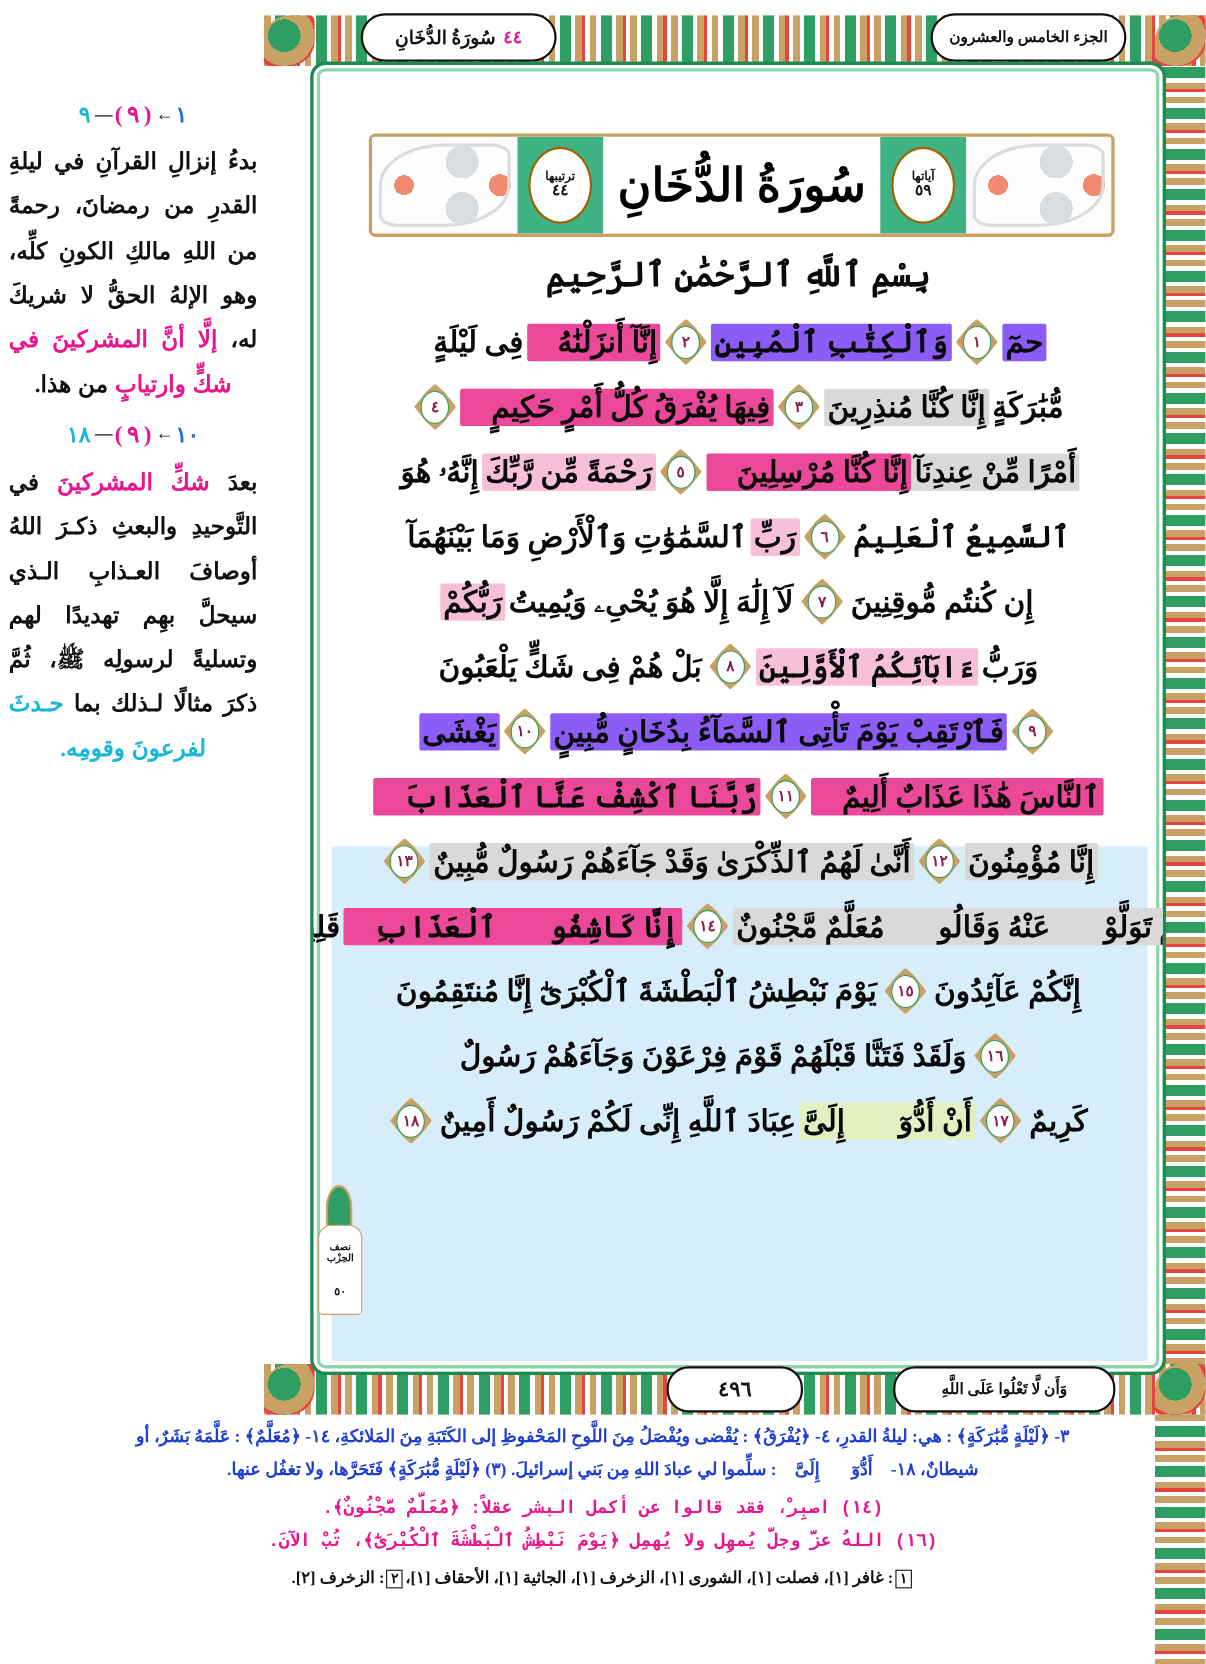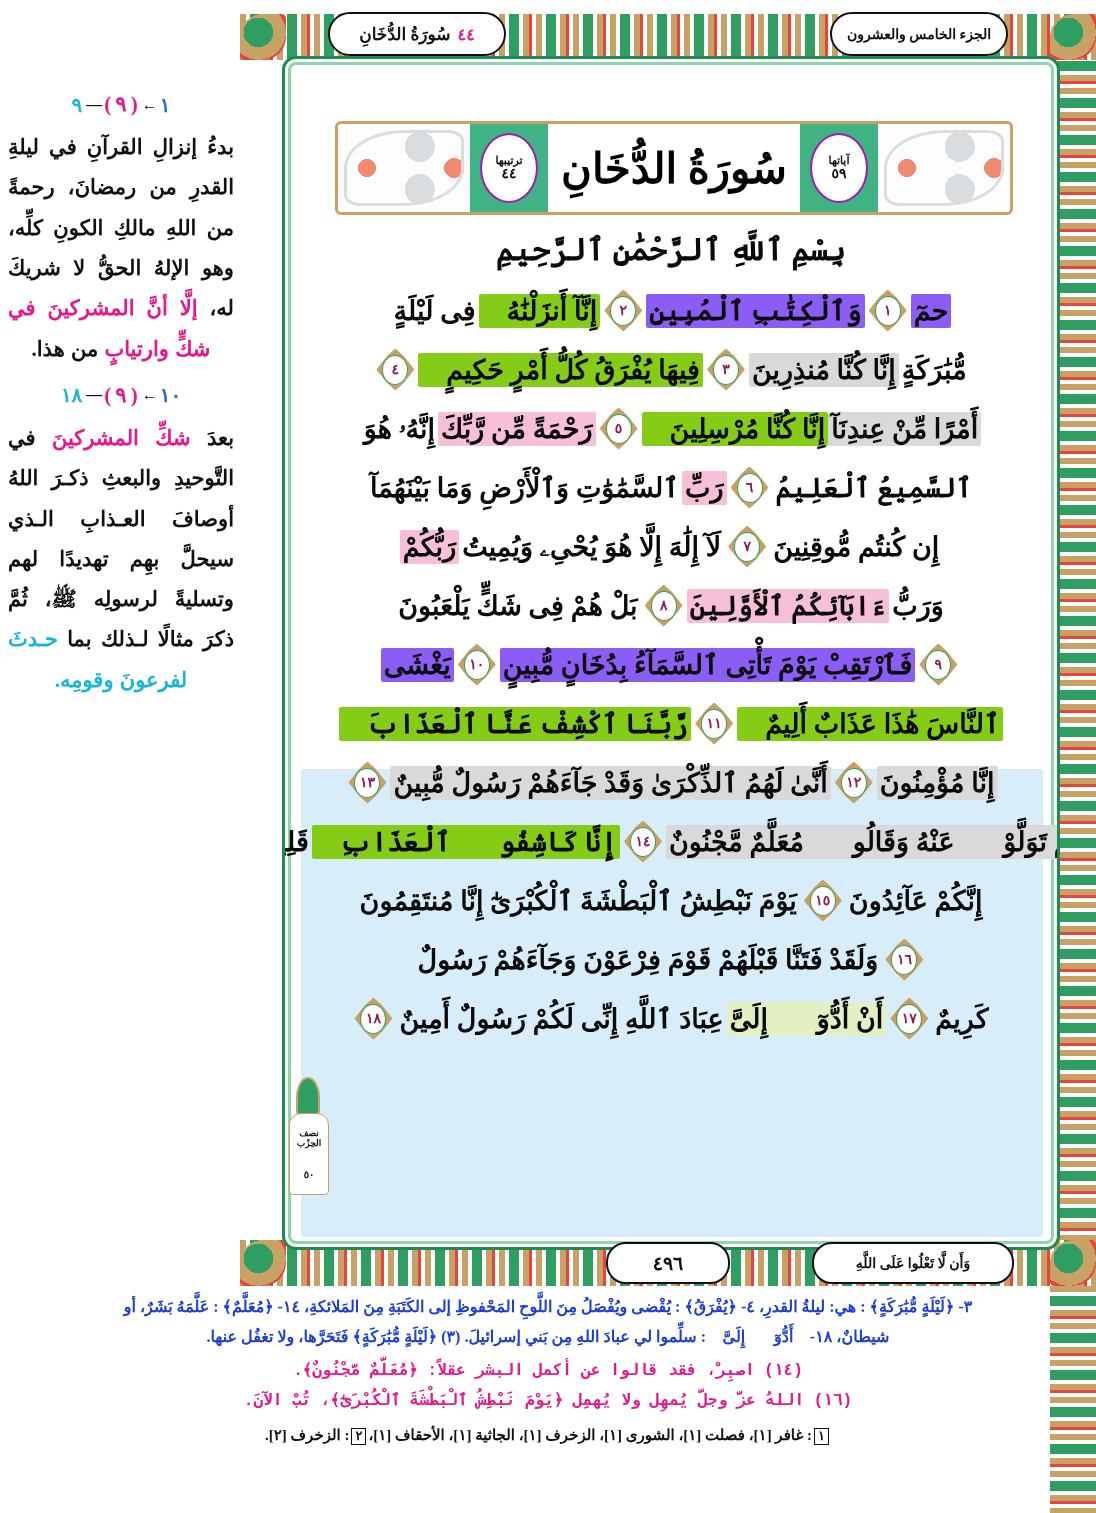--- a/index.html
+++ b/index.html
@@ -70,21 +70,21 @@
   }
 
   
   .cartouche{
     position:absolute;top:16px;height:40px;
     background:#ffffff;border:2.5px solid #111;border-radius:22px;
     display:flex;align-items:center;justify-content:center;gap:7px;
     padding:0 12px;z-index:40;direction:rtl;
   }
   .cart-surah{left:88px;width:150px;}
-  .cart-juz{right:88px;width:150px;}
+  .cart-juz{right:72px;width:150px;}
   .cart-surah .ctext{font-size:17px;font-weight:700;color:#111;
      font-family:"Liberation Serif",serif;white-space:nowrap;}
   .cart-surah .cnum{font-size:16px;font-weight:700;color:#e8158c;}
   .cart-juz .ctext{font-size:14px;font-weight:700;color:#111;white-space:nowrap;}
 
   
   .title-banner{
     position:absolute;left:50px;top:62px;width:672px;height:88px;
     border:3px solid #caa063;border-radius:6px;
     background:#ffffff;
@@ -101,21 +101,21 @@
       #fdfdfd;
   }
   .tb-orn::after{content:"";position:absolute;inset:6px;
     border:3px solid #d9dde0;border-radius:50% 14% 50% 14%;}
   .tb-cap{
     flex:0 0 78px;position:relative;display:flex;align-items:center;justify-content:center;
     background:#3fb383;
   }
   .tb-cap .oval{
     width:54px;height:66px;border-radius:50%;
-    background:#fff;border:2px solid #a21caf;
+    background:#fff;border:2px solid #a16207;
     display:flex;flex-direction:column;align-items:center;justify-content:center;
     line-height:1.08;
   }
   .tb-cap .lbl{font-size:11px;font-weight:700;color:#111;}
   .tb-cap .val{font-size:14px;font-weight:700;color:#111;}
   .tb-mid{
     flex:1 1 auto;display:flex;align-items:center;justify-content:center;
     background:#ffffff;
   }
   .tb-mid .sname{
@@ -132,21 +132,21 @@
     position:relative;
     display:flex;align-items:center;justify-content:center;
     flex-wrap:nowrap;
     height:59px;
     font-size:27px;font-weight:600;color:#0a0a0a;
     font-family:"Liberation Serif",serif;
     white-space:nowrap;
   }
   .bismillah{height:64px;font-size:31px;}
   .seg{padding:1px 3px;border-radius:2px;}
-  .hl-yellow{background:#84cc16;padding-left:28px;}
+  .hl-yellow{background:#ec4899;padding-left:28px;}
   .hl-blue{background:#8b5cf6;}
   .hl-pink{background:#f8c0d8;}
   .hl-gray{background:#d9d9d9;}
   .hl-green{background:#e2f0c4;}
   .hl-none{background:transparent;}
 
   
   .blue-panel{
     position:absolute;left:10px;top:552px;width:742px;height:468px;
     background:#d7eefa;border-radius:3px;z-index:0;

